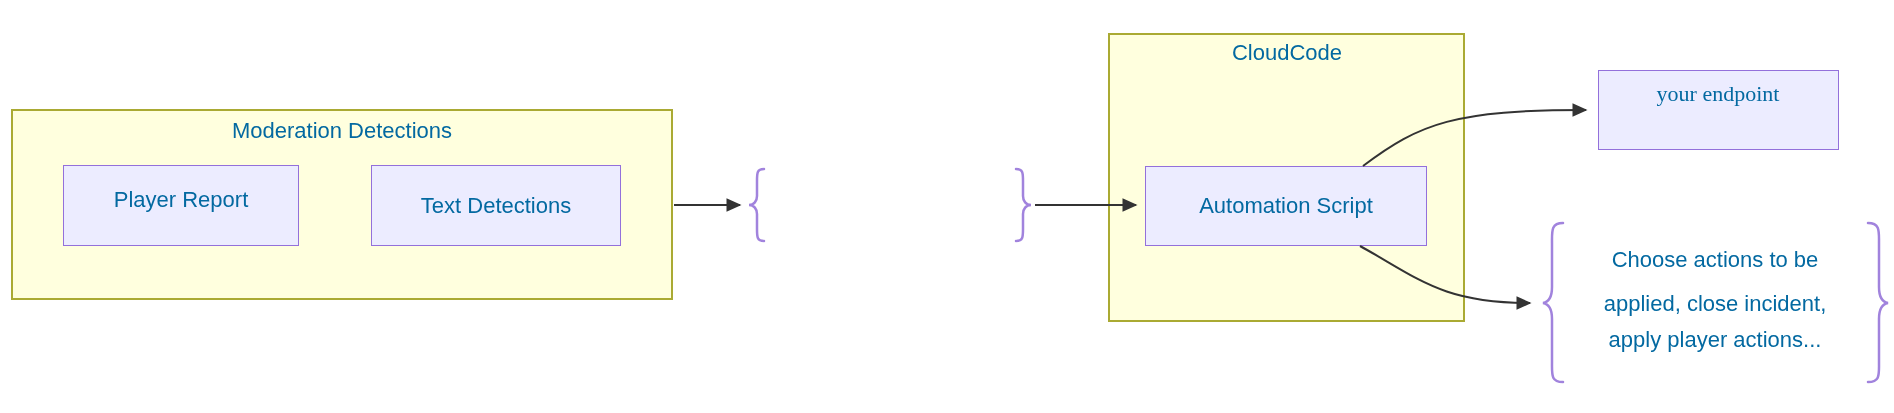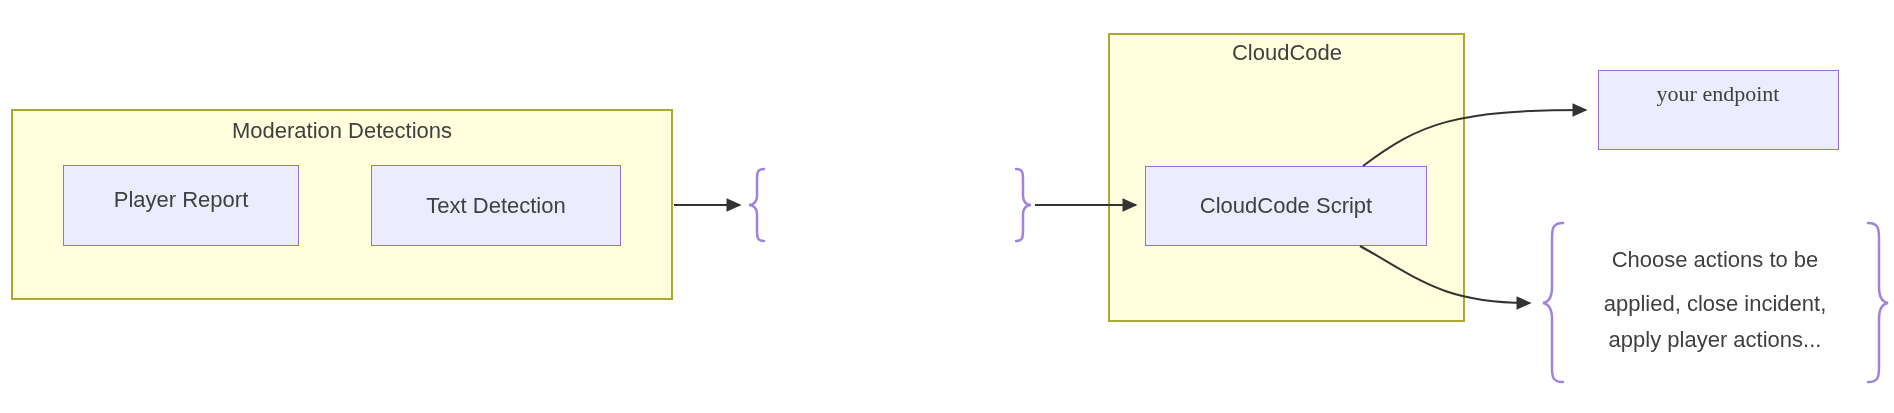--- a/index.html
+++ b/index.html
@@ -27,21 +27,21 @@
     background: #ececff;
     border: 1.5px solid #9370db;
     box-sizing: border-box;
   }
   .txt {
     position: absolute;
     transform: translate(-50%, -50%);
     white-space: nowrap;
     font-size: 22px;
     line-height: 1.2;
-    color: #404040;
+    color: #0369a1;
     text-align: center;
   }
   .group-title {
     font-size: 22px;
   }
   svg.overlay {
     position: absolute;
     left: 0;
     top: 0;
     pointer-events: none;
@@ -66,24 +66,24 @@
   <div class="group" style="left:11px; top:109px; width:662px; height:191px;"></div>
   <div class="txt group-title" style="left:342px; top:131px;">Moderation Detections</div>
 
   <div class="group" style="left:1108px; top:33px; width:357px; height:289px;"></div>
   <div class="txt group-title" style="left:1287px; top:53px;">CloudCode</div>
 
   <div class="node" style="left:63px; top:165px; width:236px; height:81px;"></div>
   <div class="txt" style="left:181px; top:200px;">Player Report</div>
 
   <div class="node" style="left:371px; top:165px; width:250px; height:81px;"></div>
-  <div class="txt" style="left:496px; top:206px;">Text Detection</div>
+  <div class="txt" style="left:496px; top:206px;">Text Detections</div>
 
   <div class="node" style="left:1145px; top:166px; width:282px; height:80px;"></div>
-  <div class="txt" style="left:1286px; top:206px;">CloudCode Script</div>
+  <div class="txt" style="left:1286px; top:206px;">Automation Script</div>
 
   <div class="node" style="left:1598px; top:70px; width:241px; height:80px;"></div>
   <div class="txt" style="left:1718px; top:94px;font-family:Liberation Serif, serif;">your endpoint</div>
 
 
   <div class="txt" style="left:1715px; top:260px;">Choose actions to be</div>
   <div class="txt" style="left:1715px; top:340px;">apply player actions...</div>
   <div class="txt" style="left:1715px; top:304px;">applied, close incident,</div>
 
   <svg class="overlay" width="1894" height="413" viewBox="0 0 1894 413">

